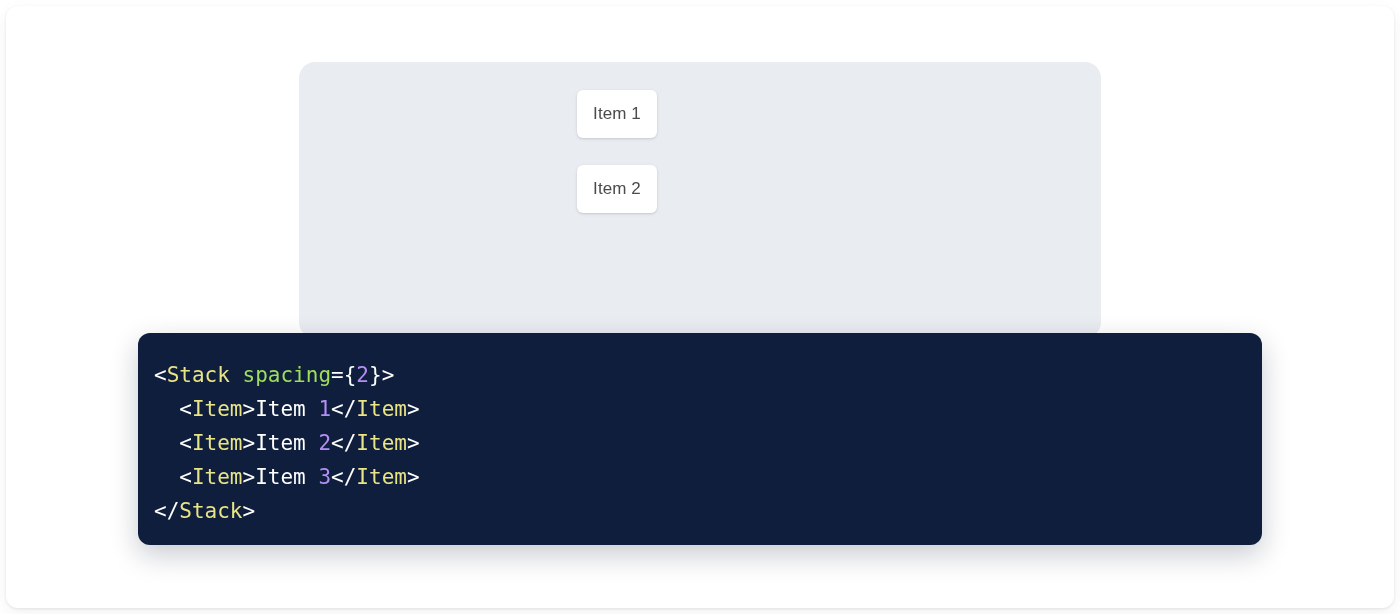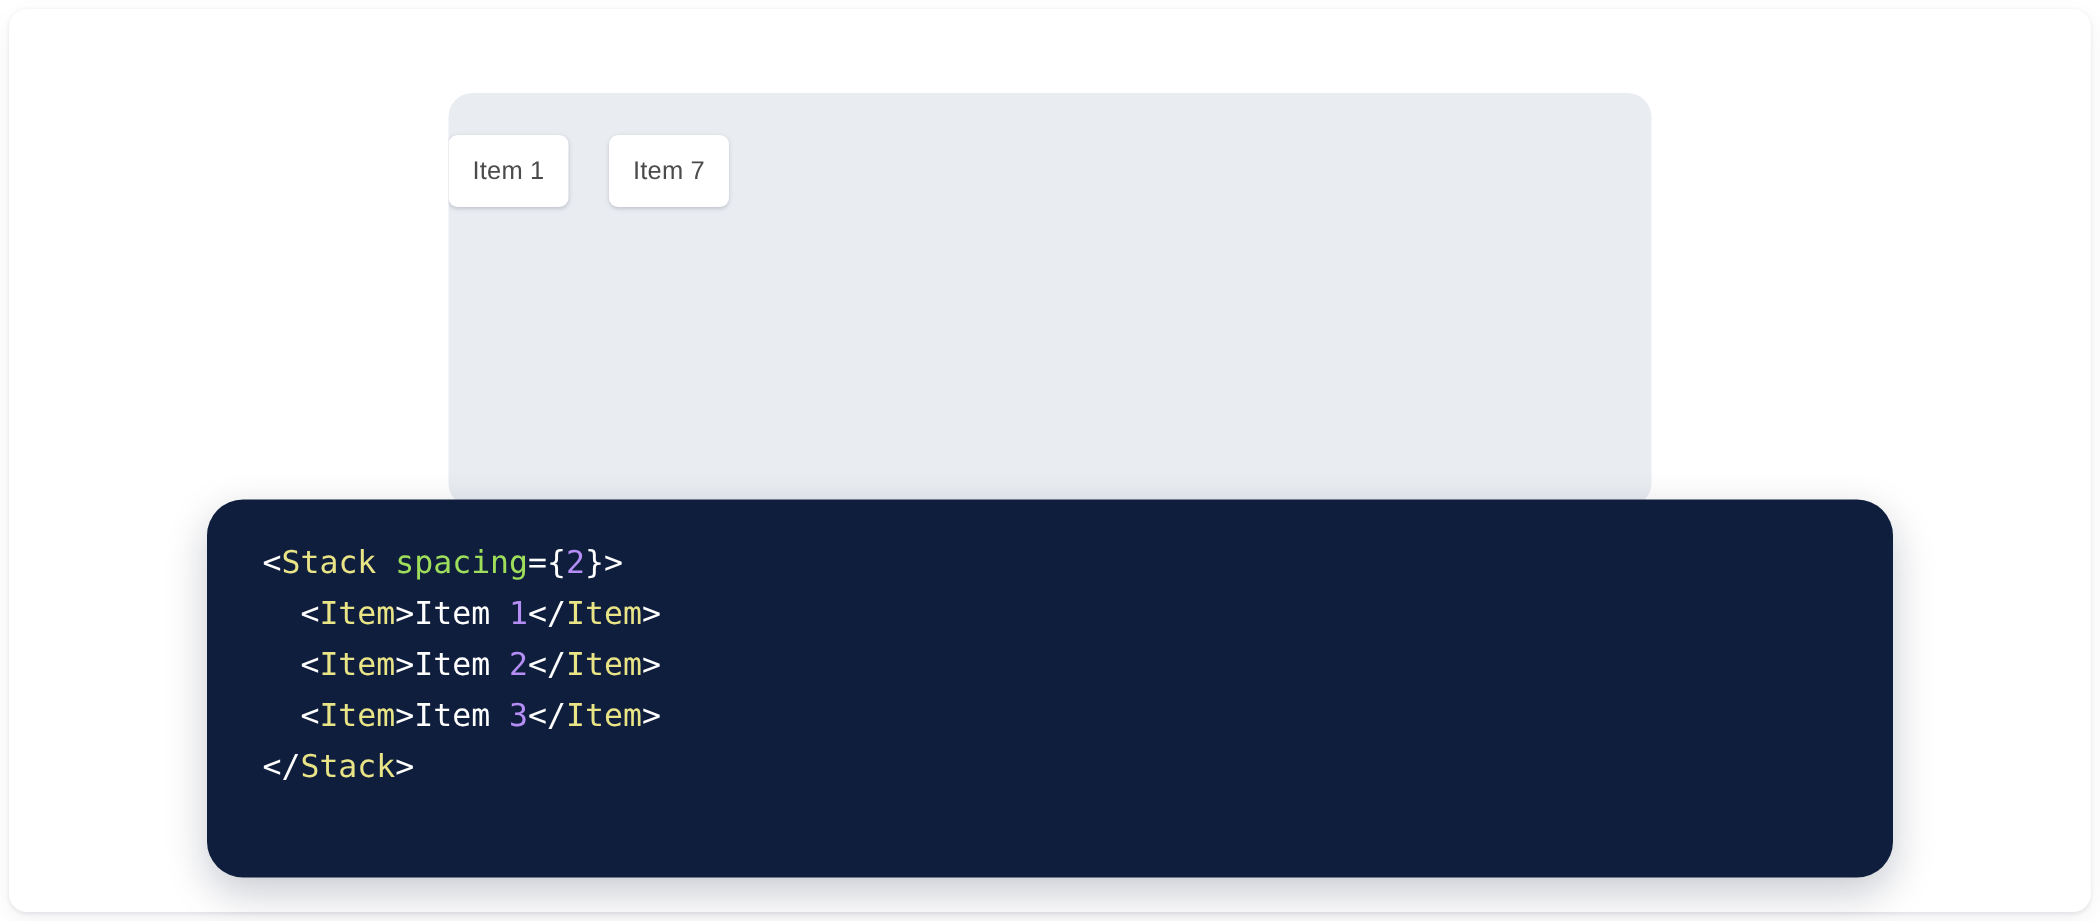--- a/index.html
+++ b/index.html
@@ -46,21 +46,21 @@
     box-sizing: border-box;
     overflow: hidden;
   }
 
   .stack {
     position: absolute;
     left: 0;
     top: 0;
     width: 636px;
     display: flex;
-    flex-direction: row;
+    flex-direction: column;
     align-items: center;
     padding-top: 28px;
     gap: 27px;
     box-sizing: border-box;
   }
 
   .stack-item {
     width: 80px;
     height: 48px;
     background: #ffffff;
@@ -76,25 +76,25 @@
     box-sizing: border-box;
     font-family: "Liberation Sans", sans-serif;
   }
 
   
   .code-block {
     position: absolute;
     left: 138px;
     top: 333px;
     width: 1124px;
-    height: 252px;
+    height: 212px;
     background: #0f1e3d;
-    border-radius: 24px;
+    border-radius: 12px;
     box-sizing: border-box;
-    padding: 25px 0 0 37px;
+    padding: 25px 0 0 16px;
     box-shadow: 0 10px 28px rgba(10, 20, 45, 0.22);
     overflow: hidden;
   }
 
   .code-pre {
     margin: 0;
     font-family: "DejaVu Sans Mono", "Liberation Mono", monospace;
     font-size: 21px;
     line-height: 34px;
     color: #ffffff;
@@ -113,21 +113,21 @@
 </head>
 <body>
 
 <div id="stage">
 
   <div class="outer-card"></div>
 
   <div class="preview-panel">
     <div class="stack" id="stack-container">
         <div class="stack-item">Item 1</div>
-        <div class="stack-item">Item 7</div>
+        <div class="stack-item">Item 2</div>
       </div>
   </div>
 
   <div class="code-block">
     <pre class="code-pre" id="code-pre"><span class="code-line"><span class="tok-punct">&lt;</span><span class="tok-tag">Stack</span><span class="tok-punct"> </span><span class="tok-attr">spacing</span><span class="tok-punct">={</span><span class="tok-num">2</span><span class="tok-punct">}&gt;</span></span><span class="code-line"><span class="tok-punct">  &lt;</span><span class="tok-tag">Item</span><span class="tok-punct">&gt;</span><span class="tok-text">Item </span><span class="tok-num">1</span><span class="tok-punct">&lt;/</span><span class="tok-tag">Item</span><span class="tok-punct">&gt;</span></span><span class="code-line"><span class="tok-punct">  &lt;</span><span class="tok-tag">Item</span><span class="tok-punct">&gt;</span><span class="tok-text">Item </span><span class="tok-num">2</span><span class="tok-punct">&lt;/</span><span class="tok-tag">Item</span><span class="tok-punct">&gt;</span></span><span class="code-line"><span class="tok-punct">  &lt;</span><span class="tok-tag">Item</span><span class="tok-punct">&gt;</span><span class="tok-text">Item </span><span class="tok-num">3</span><span class="tok-punct">&lt;/</span><span class="tok-tag">Item</span><span class="tok-punct">&gt;</span></span><span class="code-line"><span class="tok-punct">&lt;/</span><span class="tok-tag">Stack</span><span class="tok-punct">&gt;</span></span></pre>
   </div>
 
 </div>
 
 </body></html>

